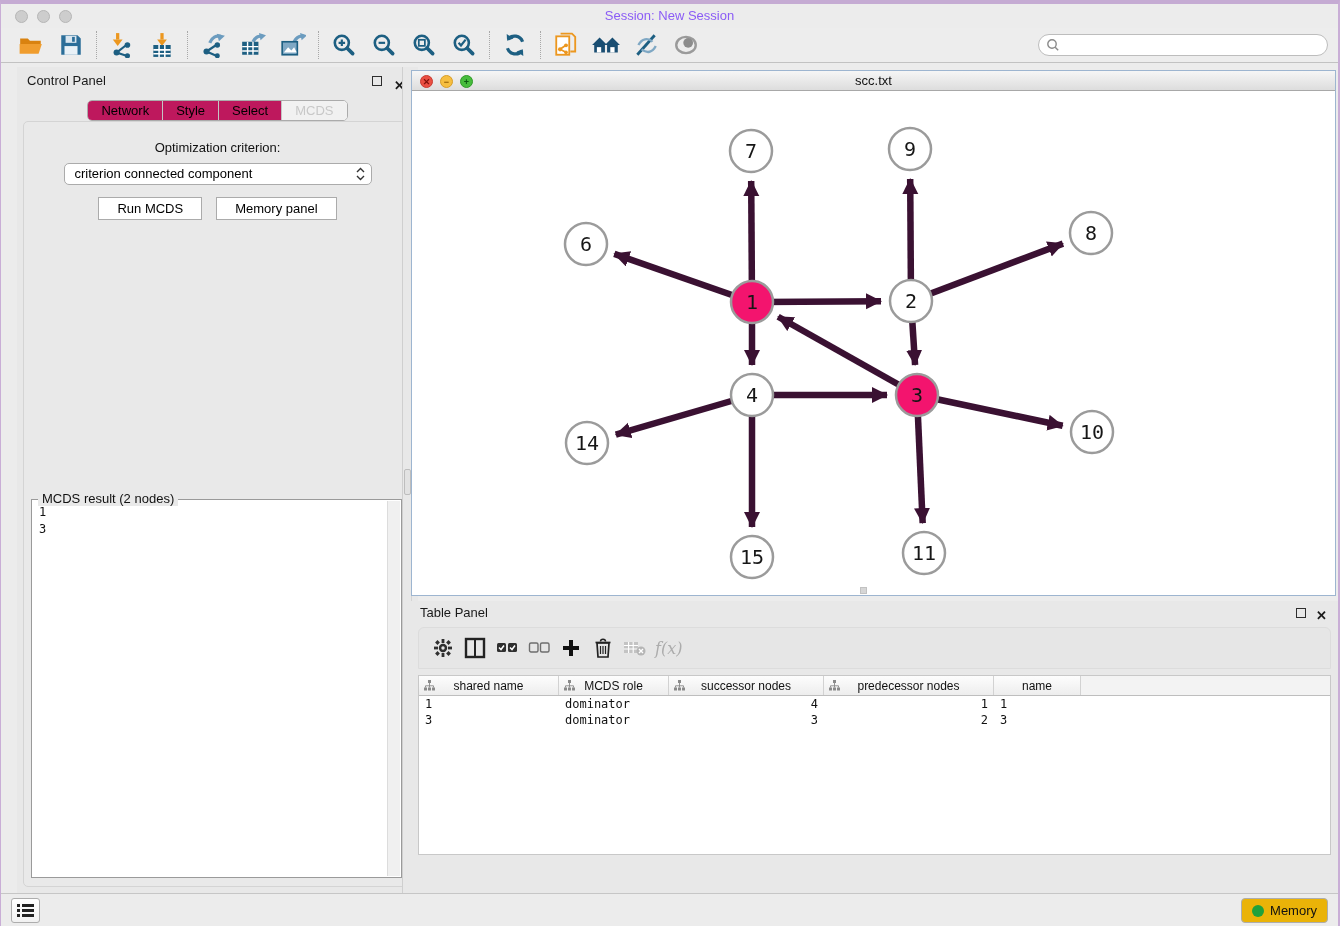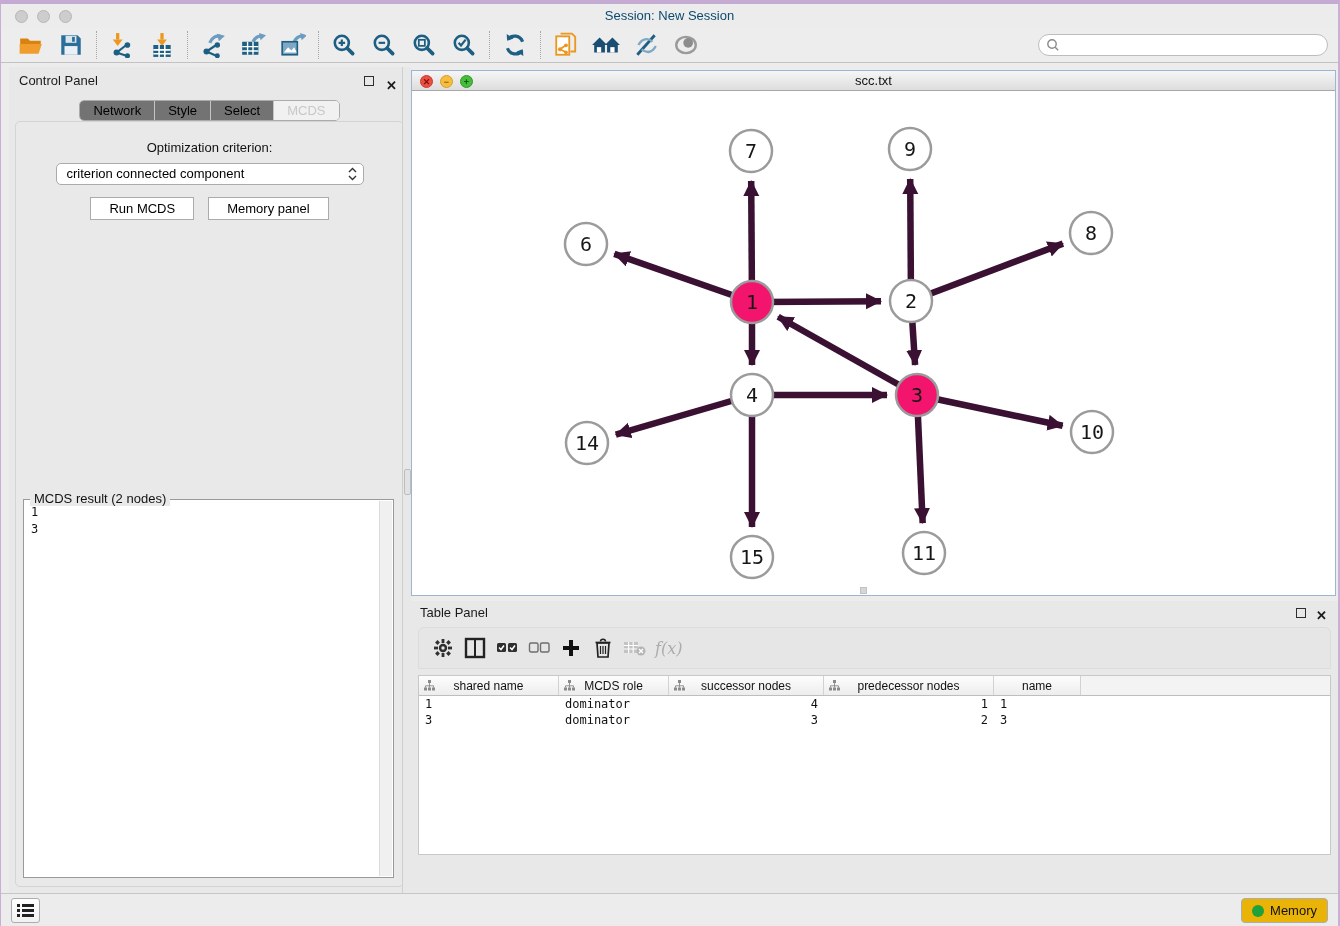--- a/index.html
+++ b/index.html
@@ -1,40 +1,40 @@
 <!DOCTYPE html>
 <html><head>
 <meta charset="utf-8">
 <style>
   *{margin:0;padding:0;box-sizing:border-box}
   html,body{width:1340px;height:926px;font-family:"Liberation Sans",sans-serif;-webkit-font-smoothing:antialiased}
   .frame{position:relative;width:1340px;height:926px;background:#ECECEC;overflow:hidden;
          border-top:4px solid #C5ABD3;border-left:1px solid #C9AED6;border-right:2px solid #C9AED6;}
   
   .titlebar{position:relative;height:24px;background:#ECECEC;text-align:center;
-            font-size:13px;line-height:24px;color:#0c4a6e}
+            font-size:13px;line-height:24px;color:#8b5cf6}
   .tl-dot{position:absolute;top:6px;width:13px;height:13px;border-radius:50%;
           background:#CDCDCD;border:1px solid #B6B6B6}
   
   .toolbar{display:flex;align-items:center;height:35px;background:#EDEDED;
            border-bottom:1px solid #C2C2C2;padding:0 10px}
   .tbtn{width:40px;height:30px;display:flex;align-items:center;justify-content:center;flex:0 0 auto}
   .tb-sep{width:1px;height:28px;border-left:1px dotted #A8A8A8;margin:0 5px;flex:0 0 auto}
   .searchbox{margin-left:auto;width:290px;height:22px;border:1px solid #BDBDBD;border-radius:11px;
              background:#fff;display:flex;align-items:center;padding-left:7px;gap:5px}
   .searchbox input{border:none;outline:none;flex:1;font-size:12px;height:18px;background:transparent}
   
-  .control-panel{position:absolute;left:8px;top:63px;width:401px;bottom:33px;background:#E8E8E8}
+  .control-panel{position:absolute;left:16px;top:63px;width:401px;bottom:33px;background:#E8E8E8}
   .cp-header{position:relative;height:28px;line-height:28px;padding-left:10px;font-size:13px;color:#1A1A1A}
   .float-icon{position:absolute;top:9px;width:10px;height:10px;border:1.5px solid #2E2E2E;display:inline-block}
   .close-icon{position:absolute;top:5px;font-size:13px;font-weight:bold;color:#1A1A1A;cursor:default}
   .tabrow{position:relative;z-index:2;text-align:center;margin-top:5px}
   .tabset{display:inline-flex;border:1px solid #ABABAB;border-radius:5px;overflow:hidden;
           background:#FDFDFD;height:21px}
-  .tab{padding:0 13px;font-size:13px;line-height:19px;border-right:1px solid #C4C4C4;color:#000;background:#737373}
+  .tab{padding:0 13px;font-size:13px;line-height:19px;border-right:1px solid #C4C4C4;color:#000;background:#be185d}
   .tab:last-child{border-right:none}
   .tab.selected{background:#F1F1F1;color:#C8C8C8}
   .cp-content{position:absolute;left:6px;right:6px;top:54px;bottom:6px;background:#E9E9E9;
               border:1px solid #D4D4D4;border-radius:5px}
   .opt-label{margin-top:18px;text-align:center;font-size:13px;color:#111}
   .dropdown{position:relative;margin:8px auto 0 auto;width:308px;height:22px;background:#fff;
             border:1px solid #ABABAB;border-radius:5px;font-size:13px;line-height:20px;padding-left:10px}
   .dd-stepper{position:absolute;right:4px;top:2px;width:12px;height:16px;display:flex;flex-direction:column;
               align-items:center;justify-content:center;color:#333;font-size:8px;line-height:7px}
   .btnrow{display:flex;justify-content:center;gap:14px;margin-top:12px}

